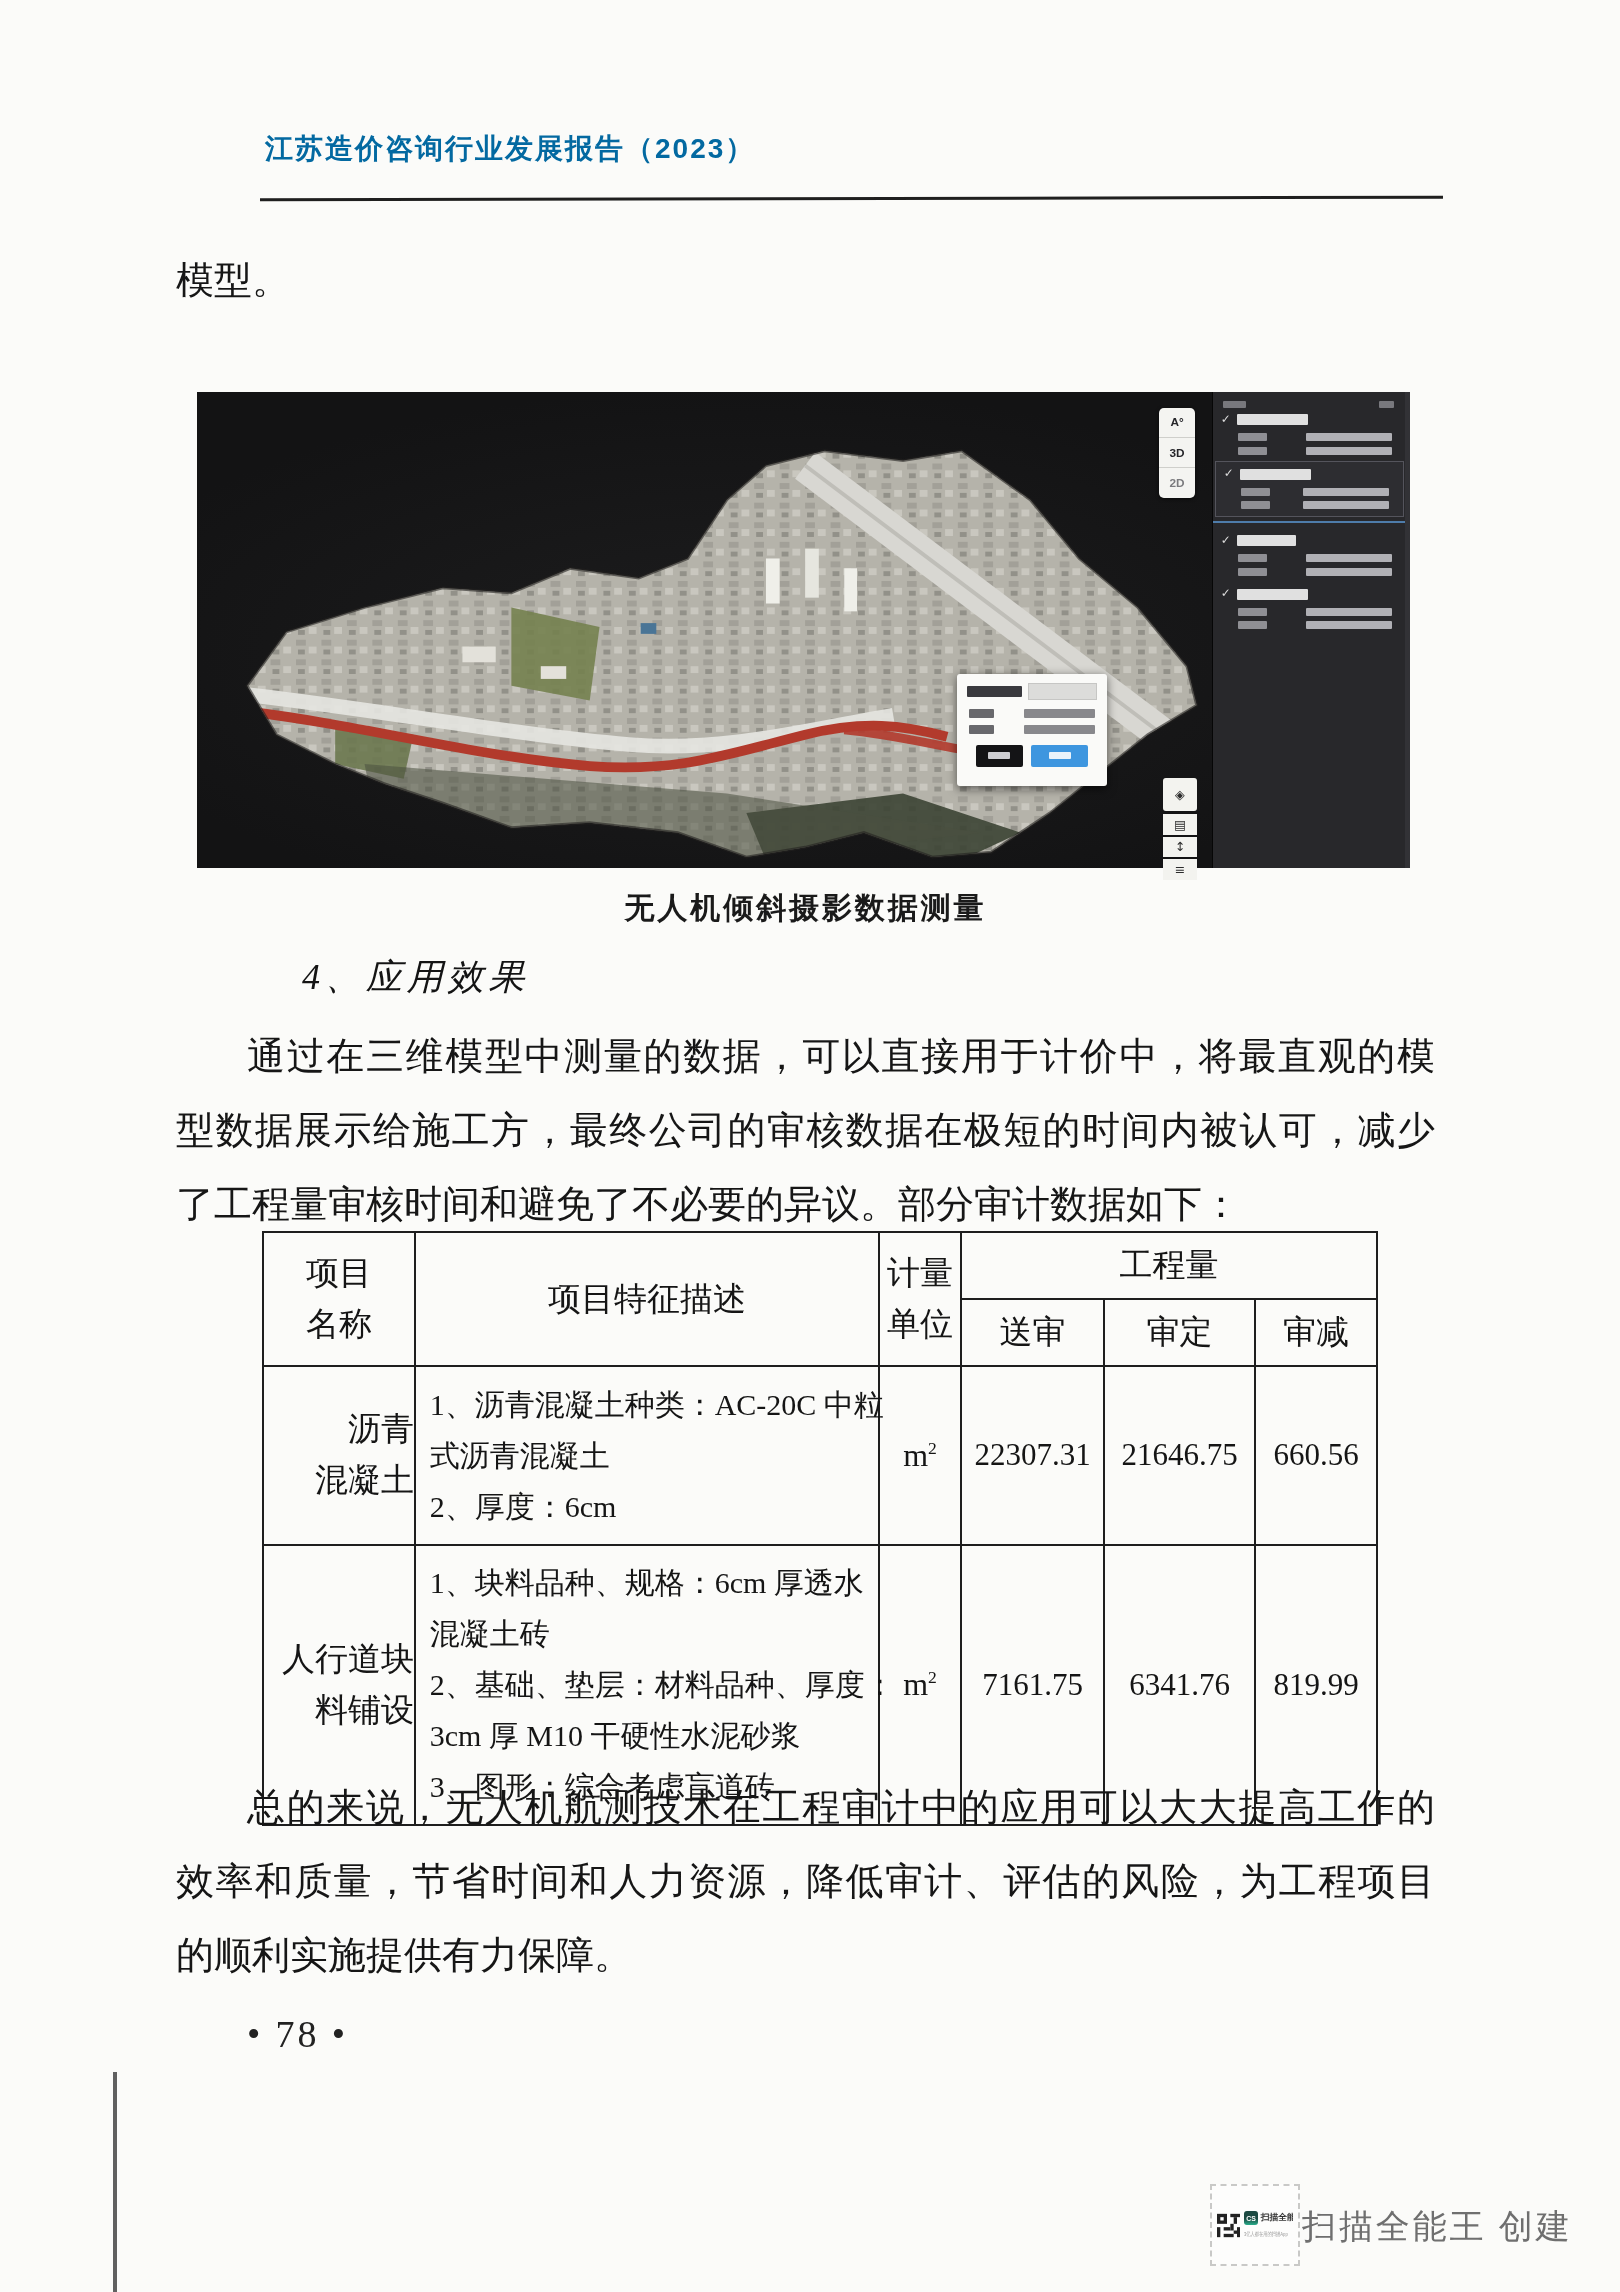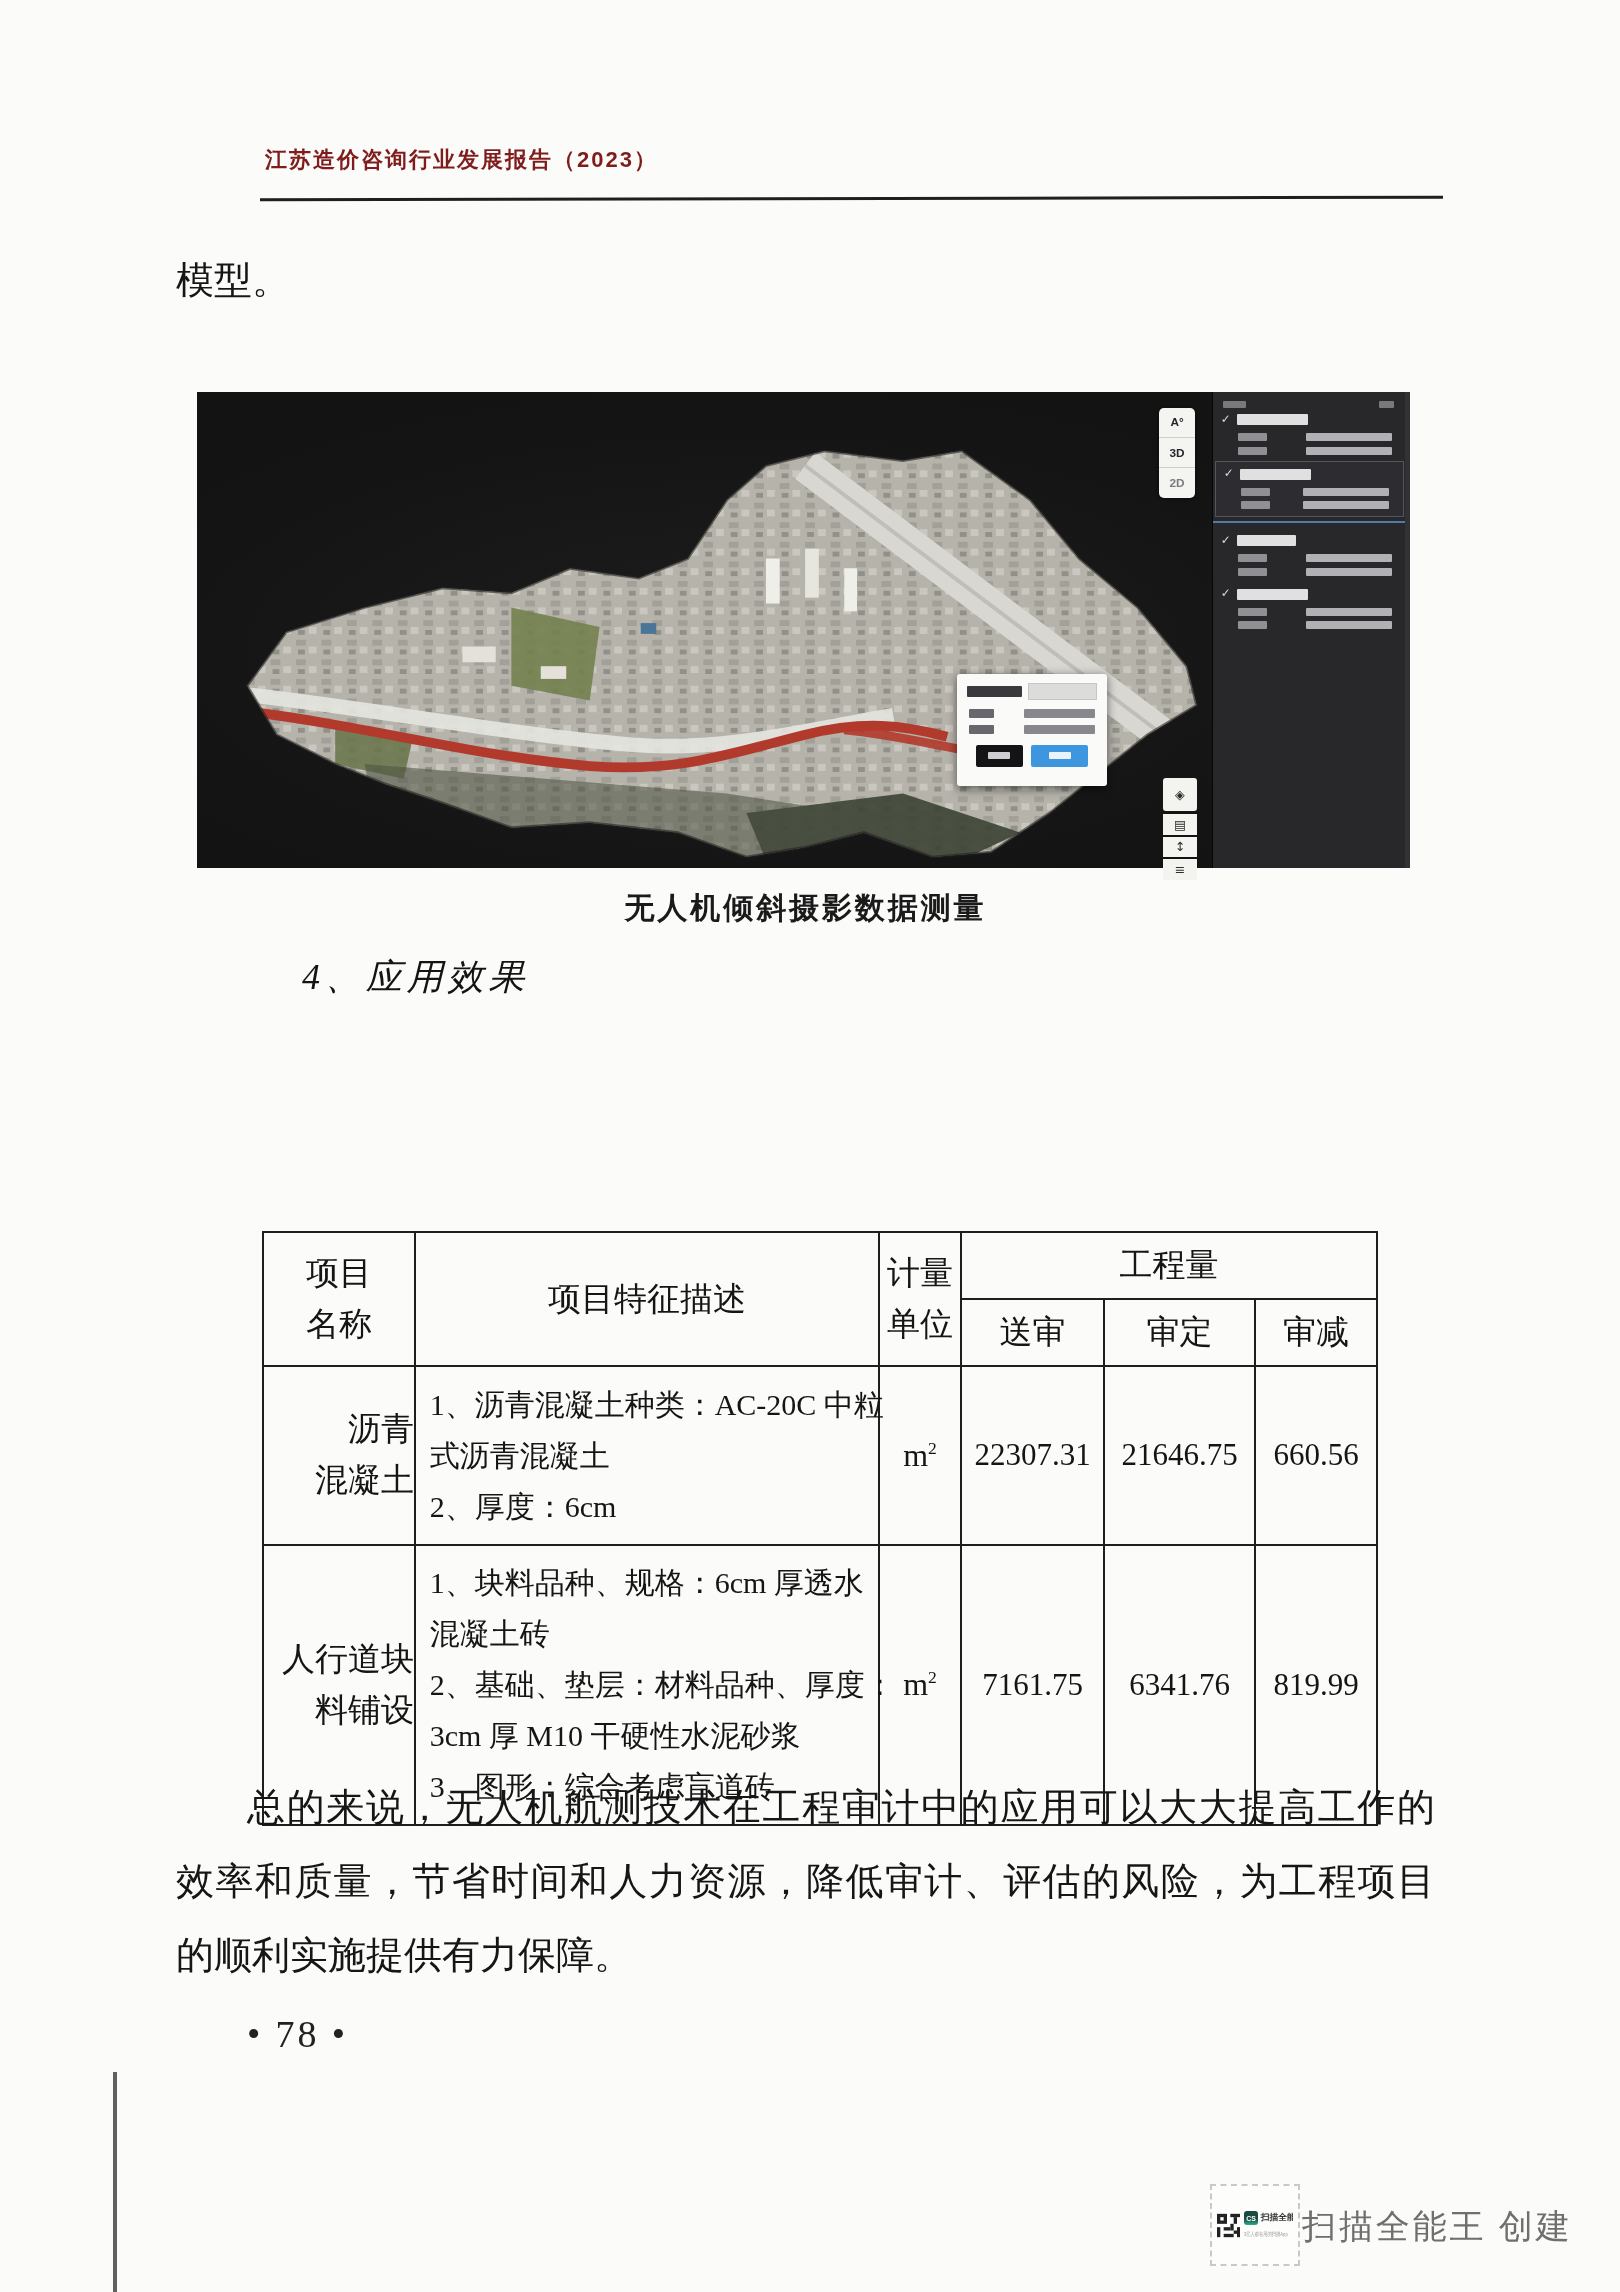--- a/index.html
+++ b/index.html
@@ -2,23 +2,23 @@
 <html><head>
 <meta charset="utf-8">
 <style>
   html,body{margin:0;padding:0;background:#e8e8e8;}
   .page{
     position:relative;width:1620px;height:2293px;margin:0 auto;
     background:#fbfbf9;color:#1c1c1c;overflow:hidden;
     font-family:"Liberation Serif",serif;
   }
   
-  .doc-header{position:absolute;left:265px;top:145px;
+  .doc-header{position:absolute;left:265px;top:130px;
     font-family:"Liberation Sans",sans-serif;font-weight:bold;
-    font-size:22px;letter-spacing:2px;color:#7f1d1d;}
+    font-size:28px;letter-spacing:2px;color:#0369a1;}
   .doc-header-rule{position:absolute;left:260px;top:197px;width:1183px;height:2.9px;
     background:#1f1f1f;transform:rotate(-0.12deg);}
   
   .para{position:absolute;left:176px;width:1259px;font-size:38px;line-height:74px;color:#161616;}
   .para .line{white-space:nowrap;}
   .jline{text-align:justify;text-align-last:justify;white-space:normal;}
   .indent{padding-left:71px;}
   .p1{top:243px;}
   .p2{top:1019px;}
   .p3{top:1770px;}
@@ -254,20 +254,25 @@
       <div class="mt-cell">≡</div>
     </div>
 
     <div class="edge-strip"></div>
   </div>
 
   <div class="caption">无人机倾斜摄影数据测量</div>
 
   <div class="sec-heading">4、应用效果</div>
 
+  <div class="para p2">
+    <div class="line jline indent">通过在三维模型中测量的数据，可以直接用于计价中，将最直观的模</div>
+    <div class="line jline">型数据展示给施工方，最终公司的审核数据在极短的时间内被认可，减少</div>
+    <div class="line">了工程量审核时间和避免了不必要的异议。部分审计数据如下：</div>
+  </div>
 
   <table class="audit">
     <colgroup>
       <col style="width:152px">
         <col style="width:464px">
         <col style="width:82px">
       <col style="width:143px">
         <col style="width:151px">
         <col style="width:122px">
     </colgroup>

